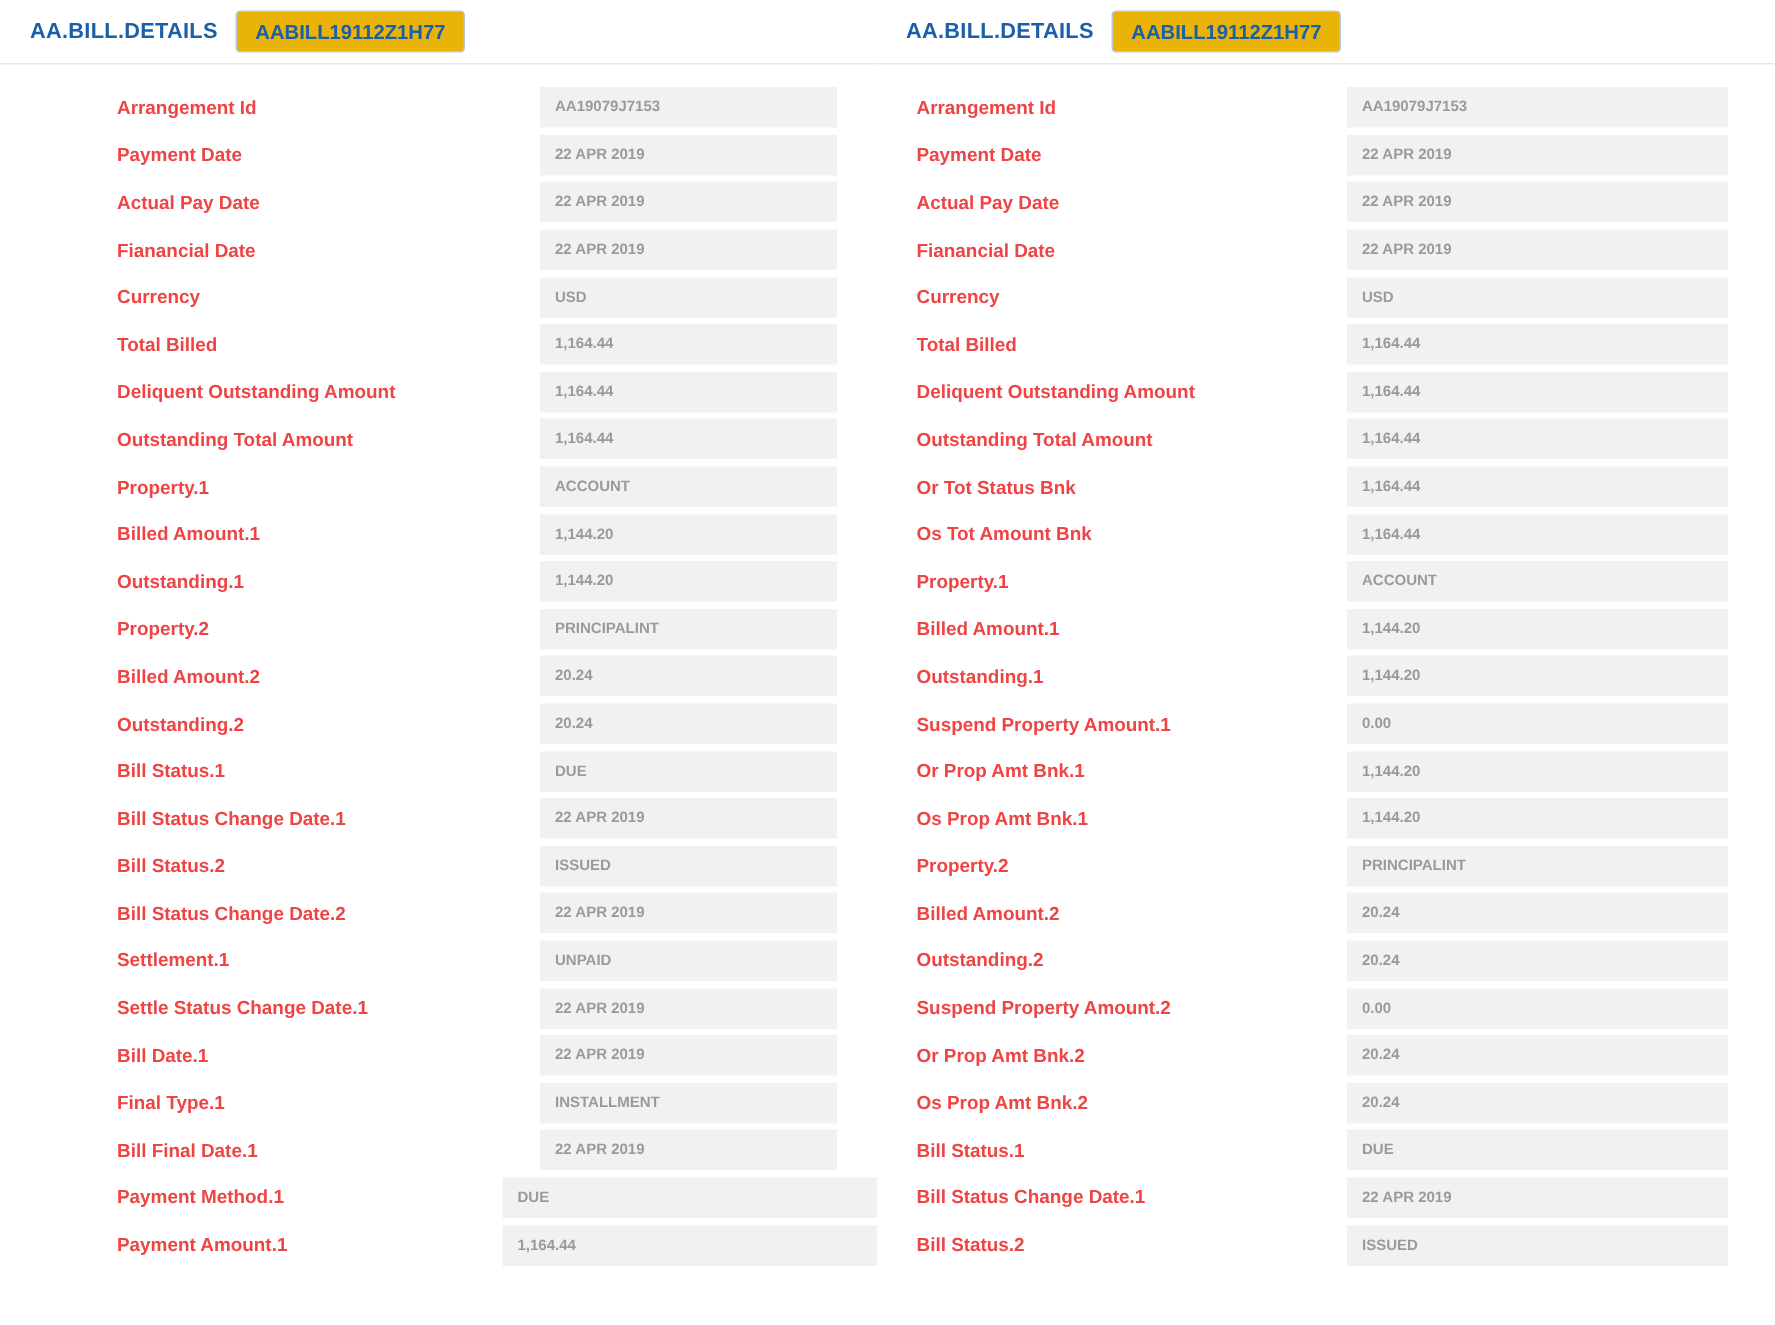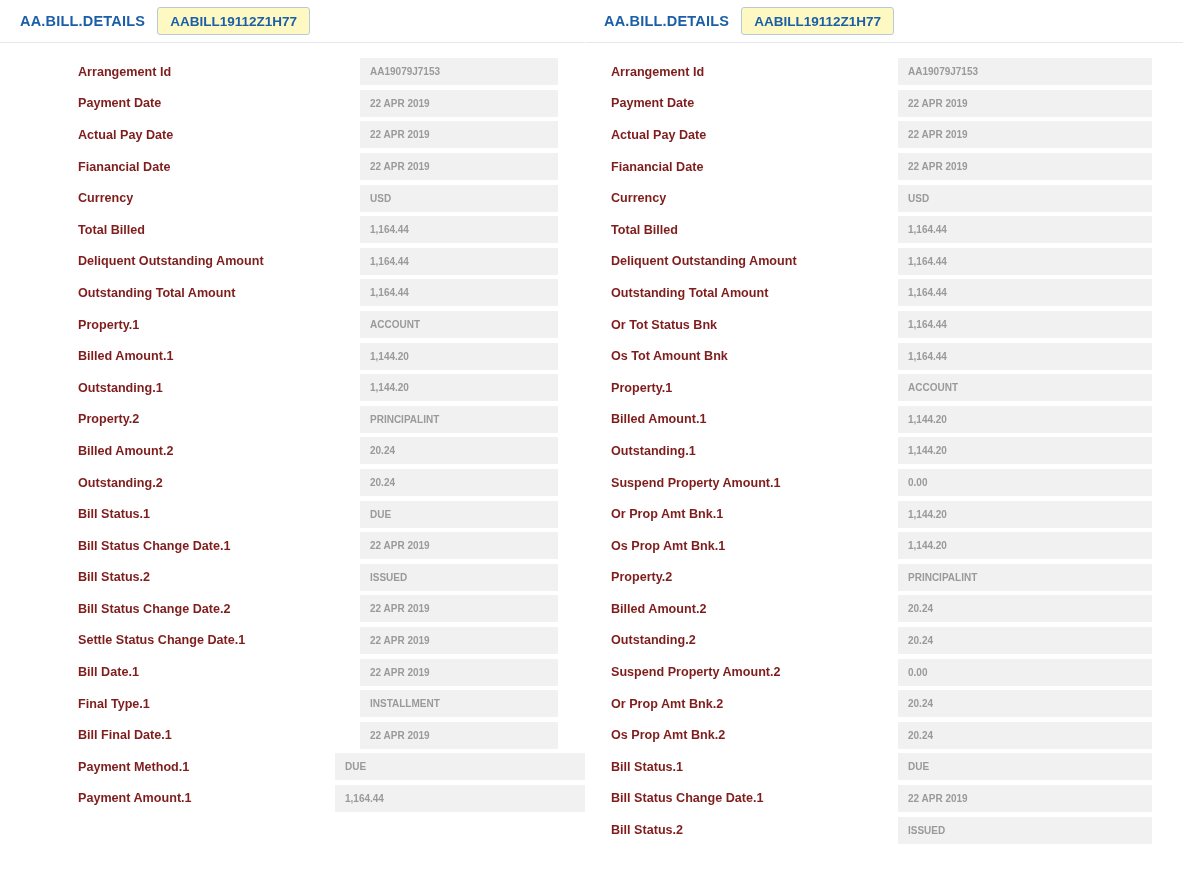--- a/index.html
+++ b/index.html
@@ -49,21 +49,21 @@
     letter-spacing: 0.2px;
     white-space: nowrap;
   }
   .header-chip {
     display: inline-flex;
     align-items: center;
     height: 28px;
     padding: 0 12px;
     border: 1px solid #b9c9d8;
     border-radius: 3px;
-    background: #fef9c3;
+    background: #eab308;
     color: #1b5fa8;
     font-size: 13.5px;
     font-weight: bold;
     white-space: nowrap;
   }
 
   .rows {
     padding-top: 14px;
   }
   .row {
@@ -71,21 +71,21 @@
     align-items: center;
     height: 31.6px;
     padding-left: 78px;
   }
   .pane-right .row { padding-left: 26px; }
 
   .row .label {
     width: 282px;
     font-size: 12.6px;
     font-weight: bold;
-    color: #7f1d1d;
+    color: #ef4444;
     white-space: nowrap;
     overflow: hidden;
   }
   .pane-right .row .label { width: 287px; }
 
   .row .value-box {
     flex: 0 0 auto;
     width: 198px;
     height: 27px;
     background: #f1f1f1;
@@ -198,20 +198,24 @@
           </div>
           <div class="row">
             <div class="label">Bill Status.2</div>
             <div class="value-box">ISSUED</div>
           </div>
           <div class="row">
             <div class="label">Bill Status Change Date.2</div>
             <div class="value-box">22 APR 2019</div>
           </div>
           <div class="row">
+            <div class="label">Settlement.1</div>
+            <div class="value-box">UNPAID</div>
+          </div>
+          <div class="row">
             <div class="label">Settle Status Change Date.1</div>
             <div class="value-box">22 APR 2019</div>
           </div>
           <div class="row">
             <div class="label">Bill Date.1</div>
             <div class="value-box">22 APR 2019</div>
           </div>
           <div class="row">
             <div class="label">Final Type.1</div>
             <div class="value-box">INSTALLMENT</div>

